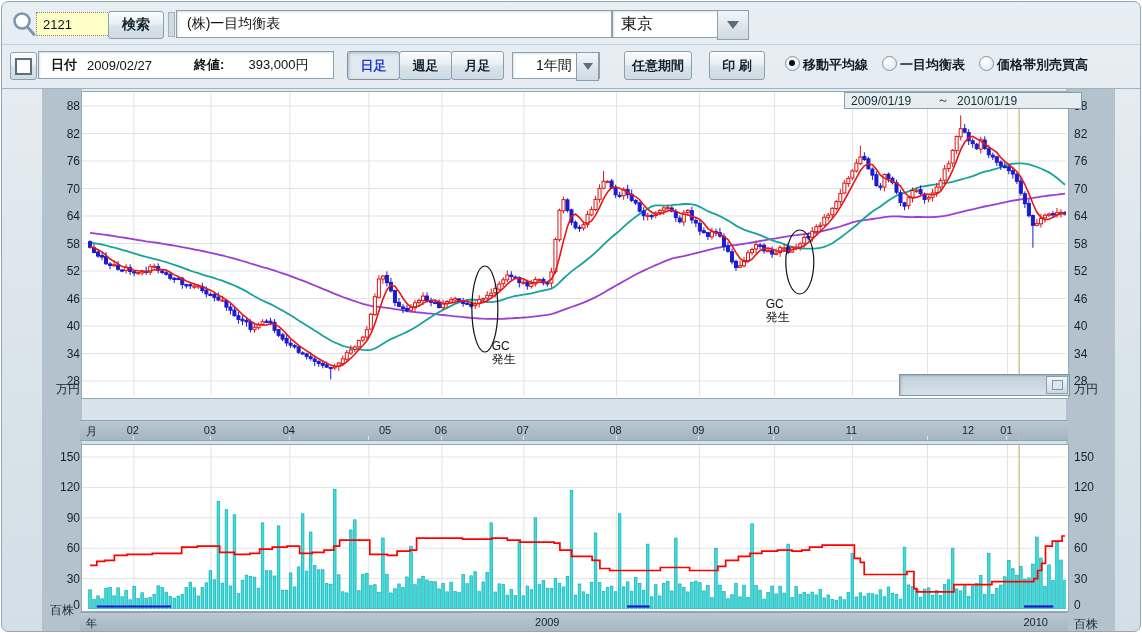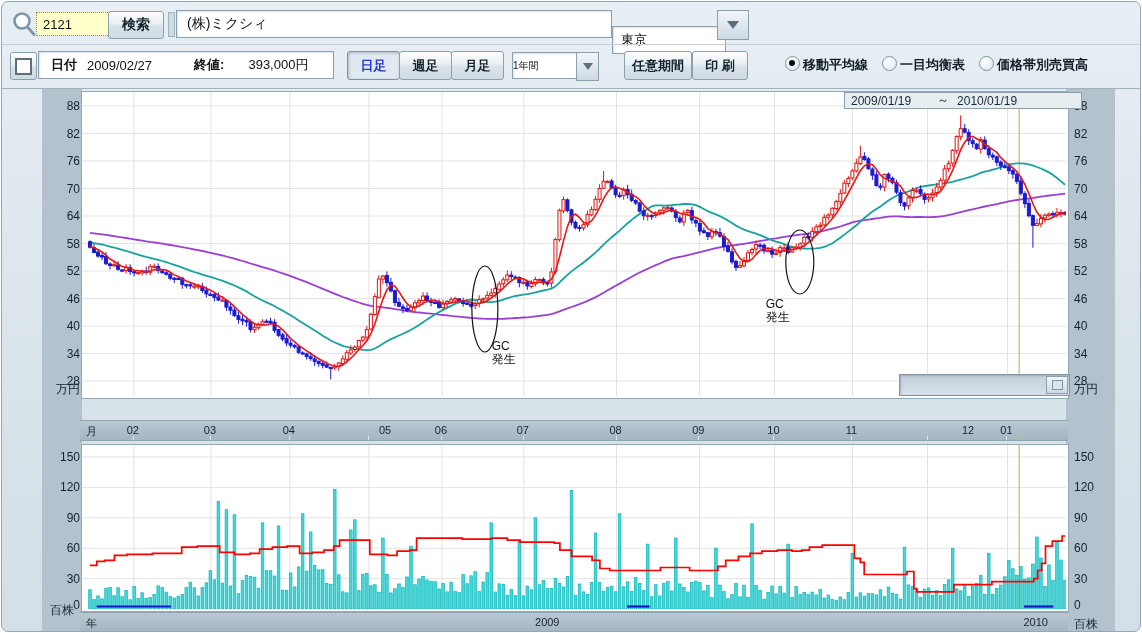--- a/index.html
+++ b/index.html
@@ -38,47 +38,47 @@
   <div class="window">
 
     <div style="position:absolute;left:0;top:0;width:100%;height:42px;">
       <svg style="position:absolute;left:9px;top:8px;" width="26" height="27" viewBox="0 0 26 27">
         <circle cx="11" cy="11" r="7.5" fill="#fdfeff" stroke="#7b96ab" stroke-width="2.6"></circle>
         <line x1="16.5" y1="17" x2="23" y2="24.5" stroke="#7b96ab" stroke-width="2.8" stroke-linecap="round"></line>
       </svg>
       <div class="ybox" style="left:34px;top:10px;width:66px;height:22px;">2121</div>
       <div class="btn" style="left:106px;top:9px;width:54px;height:26px;font-size:14px;">検索</div>
       <div class="notch" style="left:166px;top:10px;width:5px;height:23px;"></div>
-      <div class="field" style="left:174px;top:8px;width:424px;height:26px;padding-left:10px;font-size:14px;">(株)ミクシィ</div>
-      <div class="field" style="left:610px;top:8px;width:104px;height:26px;padding-left:8px;font-size:13px;margin-top:16px;">東京</div>
+      <div class="field" style="left:174px;top:8px;width:424px;height:26px;padding-left:10px;font-size:14px;">(株)一目均衡表</div>
+      <div class="field" style="left:610px;top:8px;width:104px;height:26px;padding-left:8px;font-size:16px;">東京</div>
       <div class="ddlbtn" style="left:715px;top:8px;width:30px;height:28px;">
         <span class="tri"></span>
       </div>
     </div>
     <div class="hline" style="top:42px;"></div>
 
     <div style="position:absolute;left:0;top:43px;width:100%;height:43px;">
       <div class="btn" style="left:8px;top:7px;width:25px;height:26px;">
         <span class="sqicon"></span>
       </div>
       <div class="field" style="left:36px;top:6px;width:294px;height:26px;">
         <span style="font-weight:700;margin-left:12px;">日付</span>
         <span style="margin-left:10px;">2009/02/27</span>
         <span style="font-weight:700;margin-left:42px;">終値:</span>
         <span style="margin-left:24px;">393,000円</span>
       </div>
       <div class="btn pressed" style="left:345px;top:6px;width:51px;height:27px;color:#2236d6;">日足</div>
       <div class="btn" style="left:397px;top:6px;width:51px;height:27px;">週足</div>
       <div class="btn" style="left:449px;top:6px;width:51px;height:27px;">月足</div>
-      <div class="field" style="left:510px;top:7px;width:63px;height:25px;padding-left:0;font-size:10px;">1年間</div>
+      <div class="field" style="left:510px;top:7px;width:63px;height:25px;padding-left:23px;font-size:14px;">1年間</div>
       <div class="ddlbtn" style="left:574px;top:7px;width:21px;height:27px;">
         <span class="tri" style="border-left-width:5px;border-right-width:5px;border-top-width:7px;"></span>
       </div>
       <div class="btn" style="left:622px;top:6px;width:66px;height:27px;">任意期間</div>
-      <div class="btn" style="left:690px;top:6px;width:54px;height:27px;">印 刷</div>
+      <div class="btn" style="left:707px;top:6px;width:54px;height:27px;">印 刷</div>
       <div class="radiogrp" style="left:783px;top:9px;height:22px;" id="radio-group">
           <label>
             <span class="radio sel"></span>
             <span>移動平均線</span>
           </label>
           <label>
             <span class="radio"></span>
             <span>一目均衡表</span>
           </label>
           <label>

